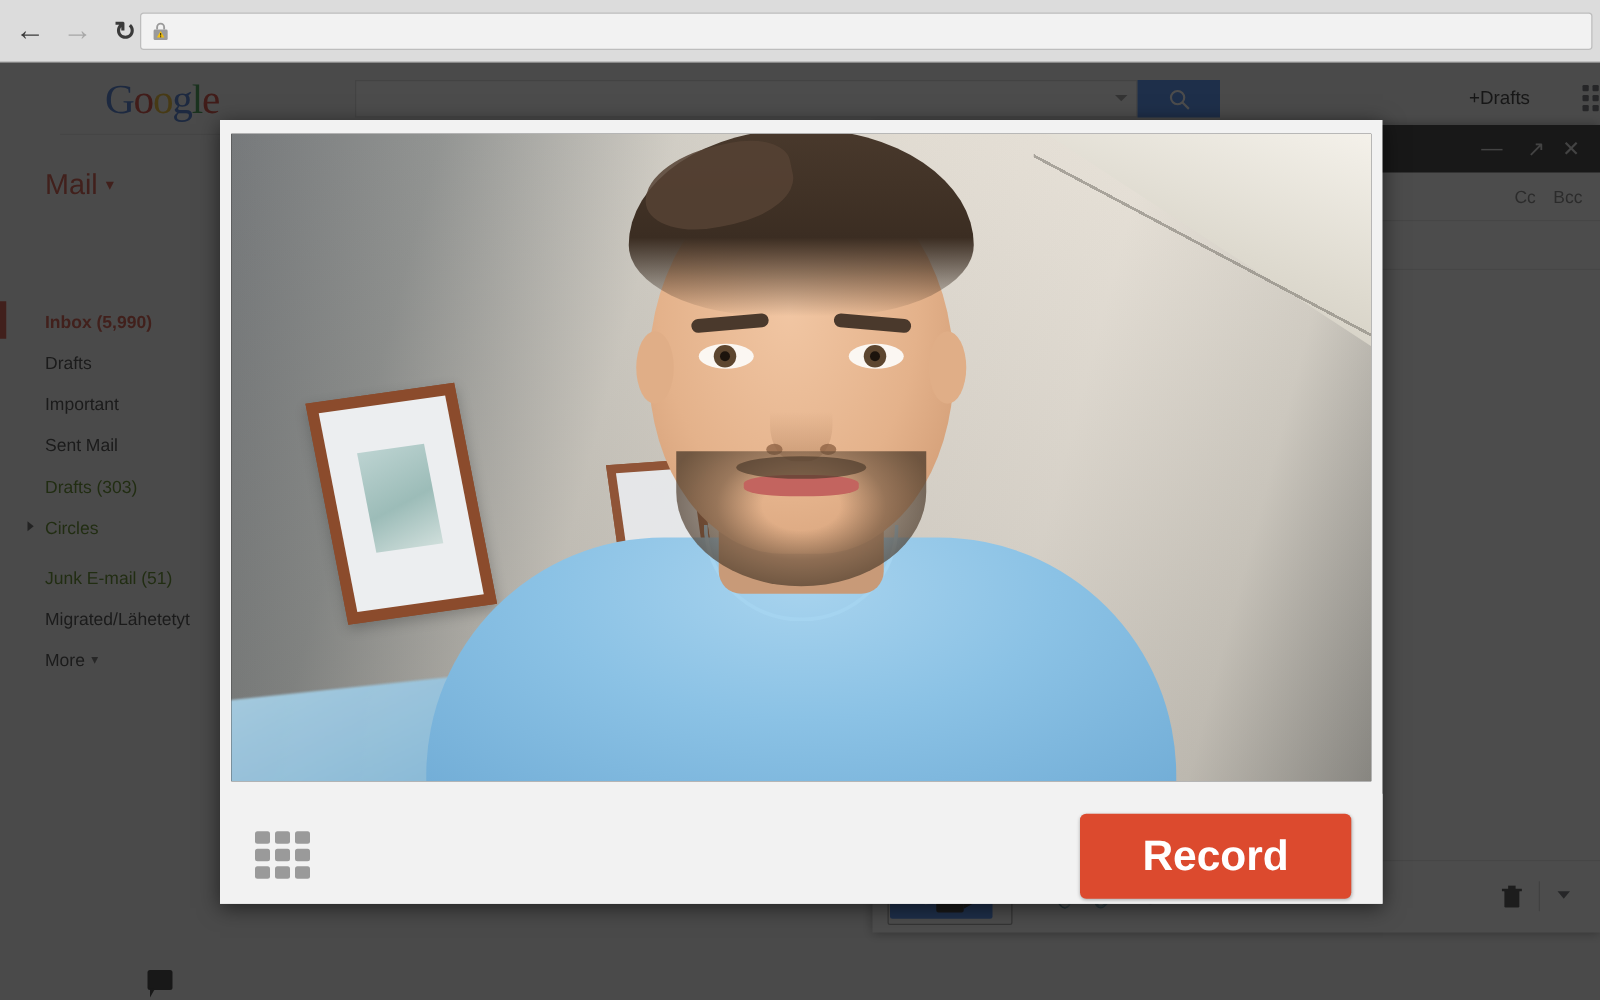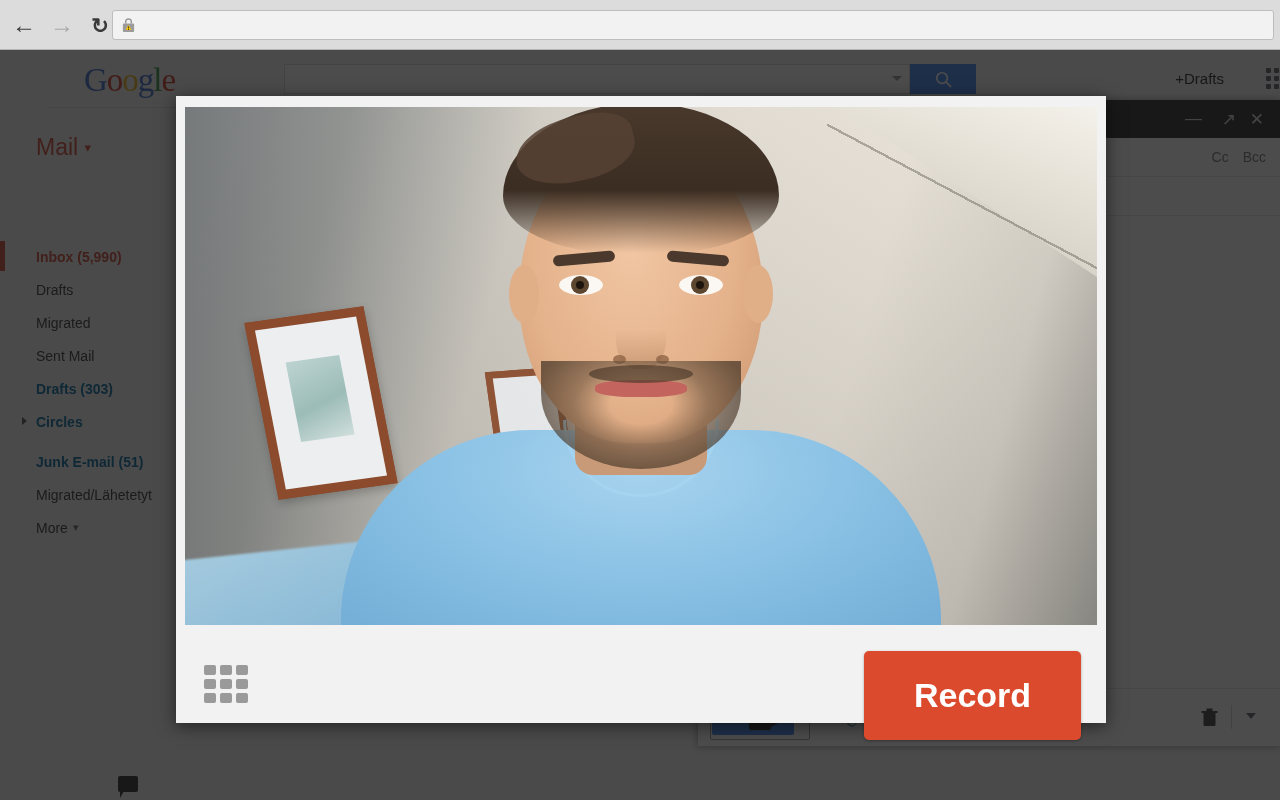--- a/index.html
+++ b/index.html
@@ -105,21 +105,21 @@
   }
   .navlist { position: absolute; left: 0; top: 132px; width: 212px; }
   .navitem {
     position: relative; height: 33px; padding-left: 36px;
     display: flex; align-items: center; font-size: 14px; color: #333;
   }
   .navitem.sel { color: #d14836; font-weight: bold; }
   .navitem.sel .accent {
     position: absolute; left: 0; top: 1px; width: 5px; height: 30px; background: #d14836;
   }
-  .navitem.bold { font-weight: bold; color:#0369a1; }
+  .navitem.bold { font-weight: normal; color:#4d7c0f; }
   .navitem .tri {
     position: absolute; left: 22px; top: 12px; width: 0; height: 0;
     border-top: 4px solid transparent; border-bottom: 4px solid transparent;
     border-left: 5px solid #555;
   }
   .navitem .dncaret { margin-left: 5px; font-size: 11px; color:#666; }
   .nav-gap { height: 7px; }
   .chat-icon {
     position: absolute; left: 118px; bottom: 8px;
     width: 20px; height: 16px; background: #262626; border-radius: 2px;
@@ -309,21 +309,21 @@
   .modal-foot {
     position: absolute; left: 0; bottom: 0; width: 930px; height: 88px;
     background: #f2f2f2;
   }
   .dots-grid {
     position: absolute; left: 28px; top: 30px;
     display: grid; grid-template-columns: repeat(3, 12px); grid-template-rows: repeat(3, 10px); gap: 4px;
   }
   .dots-grid i { background: #9a9a9a; border-radius: 2px; display:block; }
   .record-btn {
-    position: absolute; right: 25px; top: 16px; width: 217px; height: 89px;
+    position: absolute; right: 25px; top: 16px; width: 217px; height: 68px;
     background: #dc4a2e; border-radius: 5px;
     display: flex; align-items: center; justify-content: center;
     color: #fff; font-size: 34px; font-weight: bold;
     box-shadow: 0 1px 3px rgba(0,0,0,.3);
   }
 </style>
 </head>
 <body>
 
 <div id="app">
@@ -380,21 +380,21 @@
       <div class="mail-dd"><span>Mail</span> <span class="caret">▾</span></div>
       <div class="navlist">
         <div class="navitem sel">
             <span class="accent"></span>
             <span>Inbox (5,990)</span>
           </div>
         <div class="navitem">
             <span>Drafts</span>
           </div>
         <div class="navitem">
-            <span>Migrated</span>
+            <span>Important</span>
           </div>
         <div class="navitem">
             <span>Sent Mail</span>
           </div>
         <div class="navitem bold">
             <span>Drafts (303)</span>
           </div>
         <div class="navitem bold">
             <span class="tri"></span>
             <span>Circles</span>

